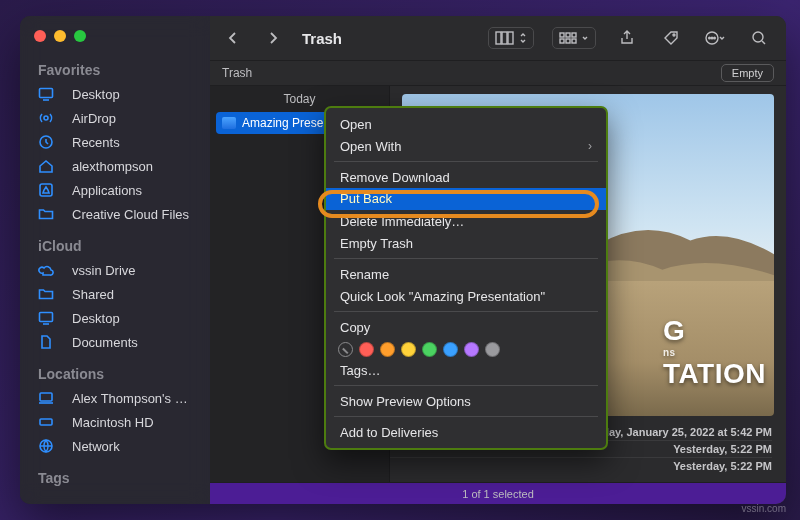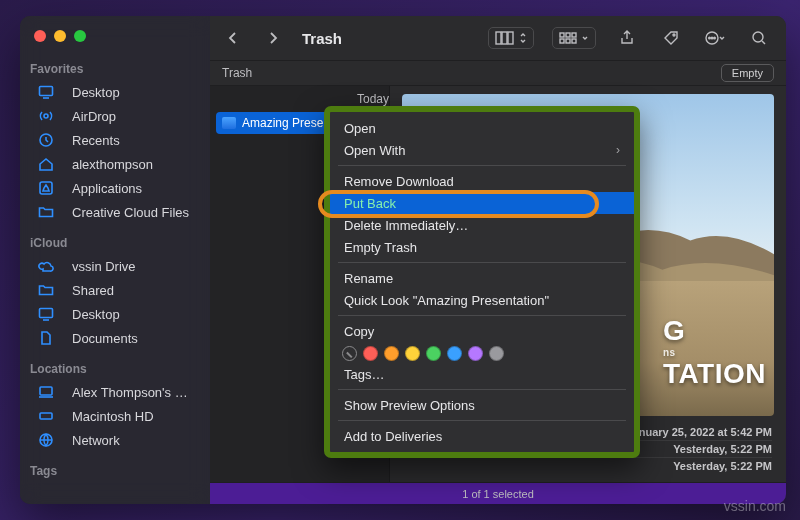--- a/index.html
+++ b/index.html
@@ -4,21 +4,21 @@
 <style>
   * { box-sizing: border-box; margin: 0; padding: 0; font-family: -apple-system, "Helvetica Neue", Arial, sans-serif; }
   body { width: 800px; height: 520px; background: linear-gradient(135deg, #2a1b4a 0%, #3b2470 60%, #2a1b4a 100%); overflow: hidden; position: relative; }
   .window { position: absolute; left: 20px; top: 16px; right: 14px; bottom: 16px; background: #2b2b2d; border-radius: 10px; box-shadow: 0 20px 50px rgba(0,0,0,0.5); display: flex; overflow: hidden; }
   
   .sidebar { width: 190px; background: rgba(40,38,52,0.65); backdrop-filter: blur(10px); padding: 10px 0 6px 0; display: flex; flex-direction: column; overflow: hidden; }
   .traffic { display: flex; gap: 8px; padding: 4px 14px 14px 14px; }
   .traffic span { width: 12px; height: 12px; border-radius: 50%; display: inline-block; }
   .tl-close { background: #ff5f57; } .tl-min { background: #febc2e; } .tl-max { background: #28c840; }
   .sb-section { padding: 2px 0 6px 0; }
-  .sb-heading { color: #8a8a92; font-size: 12px; font-weight: 600; padding: 4px 18px 4px 10px; }
+  .sb-heading { color: #8a8a92; font-size: 14px; font-weight: 600; padding: 4px 18px 4px 18px; }
   .sb-item { display: flex; align-items: center; gap: 18px; color: #d8d8dc; font-size: 13px; padding: 4px 14px 4px 18px; height: 24px; }
   .sb-item .icon { width: 16px; height: 16px; display: flex; align-items: center; justify-content: center; flex-shrink: 0; }
   .sb-item .icon svg { stroke: #2f8fff; fill: none; stroke-width: 1.6; }
   .sb-item .label { white-space: nowrap; overflow: hidden; text-overflow: ellipsis; }
   
   .main { flex: 1; display: flex; flex-direction: column; background: #2b2b2d; }
   .toolbar { height: 44px; display: flex; align-items: center; padding: 0 14px 0 10px; gap: 10px; }
   .nav-arrows { display: flex; gap: 14px; color: #8a8a8c; }
   .nav-arrows svg { stroke: #8a8a8c; }
   .title { color: #e8e8ea; font-size: 15px; font-weight: 600; margin-left: 6px; }
@@ -26,51 +26,51 @@
   .tb-icon { width: 26px; height: 22px; display: flex; align-items: center; justify-content: center; color: #bdbdc0; }
   .tb-icon svg { stroke: #bdbdc0; fill: none; stroke-width: 1.4; }
   .tb-group { display: flex; align-items: center; border: 1px solid #4a4a4c; border-radius: 5px; padding: 1px 6px; height: 22px; gap: 4px; }
   .tb-group svg { stroke: #bdbdc0; fill: none; stroke-width: 1.4; }
   .tb-cluster { display: flex; gap: 18px; align-items: center; }
   .subheader { height: 26px; display: flex; align-items: center; justify-content: space-between; padding: 0 12px 0 12px; border-top: 1px solid #1f1f21; border-bottom: 1px solid #1f1f21; }
   .subheader .crumb { color: #bdbdc0; font-size: 12px; }
   .empty-btn { background: transparent; border: 1px solid #5a5a5c; color: #d0d0d2; font-size: 11px; border-radius: 5px; padding: 2px 10px; }
   .content { flex: 1; display: flex; overflow: hidden; position: relative; }
   .list-col { width: 180px; background: #232325; display: flex; flex-direction: column; border-right: 1px solid #1c1c1e; }
-  .group-row { color: #bdbdc0; font-size: 12px; text-align: right; padding: 6px 0; }
+  .group-row { color: #bdbdc0; font-size: 12px; text-align: center; padding: 6px 0; }
   .file-row { margin: 0 6px; height: 22px; background: #0a63d6; border-radius: 4px; display: flex; align-items: center; gap: 6px; padding: 0 6px; color: #fff; font-size: 12px; }
   .file-row .file-icon { width: 14px; height: 12px; background: linear-gradient(#4aa3ff,#1f6fe0); border-radius: 2px; }
   .file-row .file-label { white-space: nowrap; overflow: hidden; text-overflow: ellipsis; }
   .preview-col { flex: 1; display: flex; flex-direction: column; background: #2b2b2d; }
   .preview-pane { flex: 1; margin: 8px 12px 6px 12px; border-radius: 4px; overflow: hidden; position: relative; background: #1a1a1c; }
   .preview-img { position: absolute; inset: 0; }
   .sky { position: absolute; left:0; right:0; top:0; height: 58%; background: linear-gradient(#9fc6e8 0%, #cfe4f2 70%, #e7eef3 100%); }
   .ground { position: absolute; left:0; right:0; bottom:0; height: 42%; background: linear-gradient(#b8a27a 0%, #a48e68 60%, #7a6a4c 100%); }
   .rocks { position: absolute; left:0; right:0; bottom: 32%; height: 34%; }
   .rocks svg { width: 100%; height: 100%; }
   .overlay-text { position: absolute; right: 8px; bottom: 26px; color: #fff; font-weight: 800; font-size: 28px; letter-spacing: 0.5px; text-shadow: 0 2px 4px rgba(0,0,0,0.5); }
   .overlay-text .sub { display: block; font-size: 10px; font-weight: 600; opacity: 0.85; text-align: left; }
   .meta-rows { padding: 2px 14px 8px 0; }
   .meta-row { display: flex; justify-content: flex-end; gap: 8px; color: #c6c6c9; font-size: 11px; padding: 2px 0; border-top: 1px solid #3a3a3c; }
   .meta-row:first-child { border-top: none; }
   .meta-row .mv { font-weight: 600; }
   .statusbar { height: 22px; background: #4c1d95; border-top: 1px solid #1f1f21; color: #bdbdc0; font-size: 11px; display: flex; align-items: center; justify-content: center; }
   
-  .ctx { position: absolute; left: 324px; top: 106px; width: 316px; background: #2f2f31; border: 6px solid #4d7c0f; border-radius: 7px; box-shadow: 0 12px 30px rgba(0,0,0,0.55); padding: 5px 0; z-index: 20; }
+  .ctx { position: absolute; left: 324px; top: 106px; width: 284px; background: #2f2f31; border: 2px solid #4d7c0f; border-radius: 7px; box-shadow: 0 12px 30px rgba(0,0,0,0.55); padding: 5px 0; z-index: 20; }
   .ctx-item { color: #e6e6e8; font-size: 13px; padding: 4px 14px; height: 22px; display: flex; align-items: center; justify-content: space-between; }
   .ctx-sep { height: 1px; background: #4a4a4c; margin: 4px 8px; }
-  .ctx-item.hl { background: #0a63d6; color: #86efac; margin: 0; }
+  .ctx-item.hl { background: #0a63d6; color: #fef9c3; margin: 0; align-items: flex-end; }
   .ctx .sub-ch { color: #a0a0a3; font-size: 12px; }
   .ctx-tags { display: flex; gap: 6px; padding: 4px 12px 2px 12px; align-items: center; }
   .tag-dot { width: 15px; height: 15px; border-radius: 50%; border: 0.5px solid rgba(0,0,0,0.25); }
   .tag-none { width: 15px; height: 15px; border-radius: 50%; border: 1.5px solid #8a8a8c; position: relative; }
   .tag-none::after { content:""; position:absolute; left:3px; right:3px; top:50%; height:1.5px; background:#8a8a8c; transform: rotate(45deg); }
   
   .annot { position: absolute; left: 318px; top: 190px; width: 281px; height: 28px; border: 4px solid #e68a1f; border-radius: 14px; z-index: 30; pointer-events: none; }
-  .watermark { position: absolute; right: 14px; bottom: 6px; color: rgba(255,255,255,0.35); font-size: 14px; z-index: 5; text-align: center; }
+  .watermark { position: absolute; right: 14px; bottom: 6px; color: rgba(255,255,255,0.35); font-size: 10px; z-index: 5; text-align: center; }
 </style>
 </head>
 <body>
 
 <div class="window">
 
   <div class="sidebar">
     <div class="traffic">
       <span class="tl-close"></span>
       <span class="tl-min"></span>

